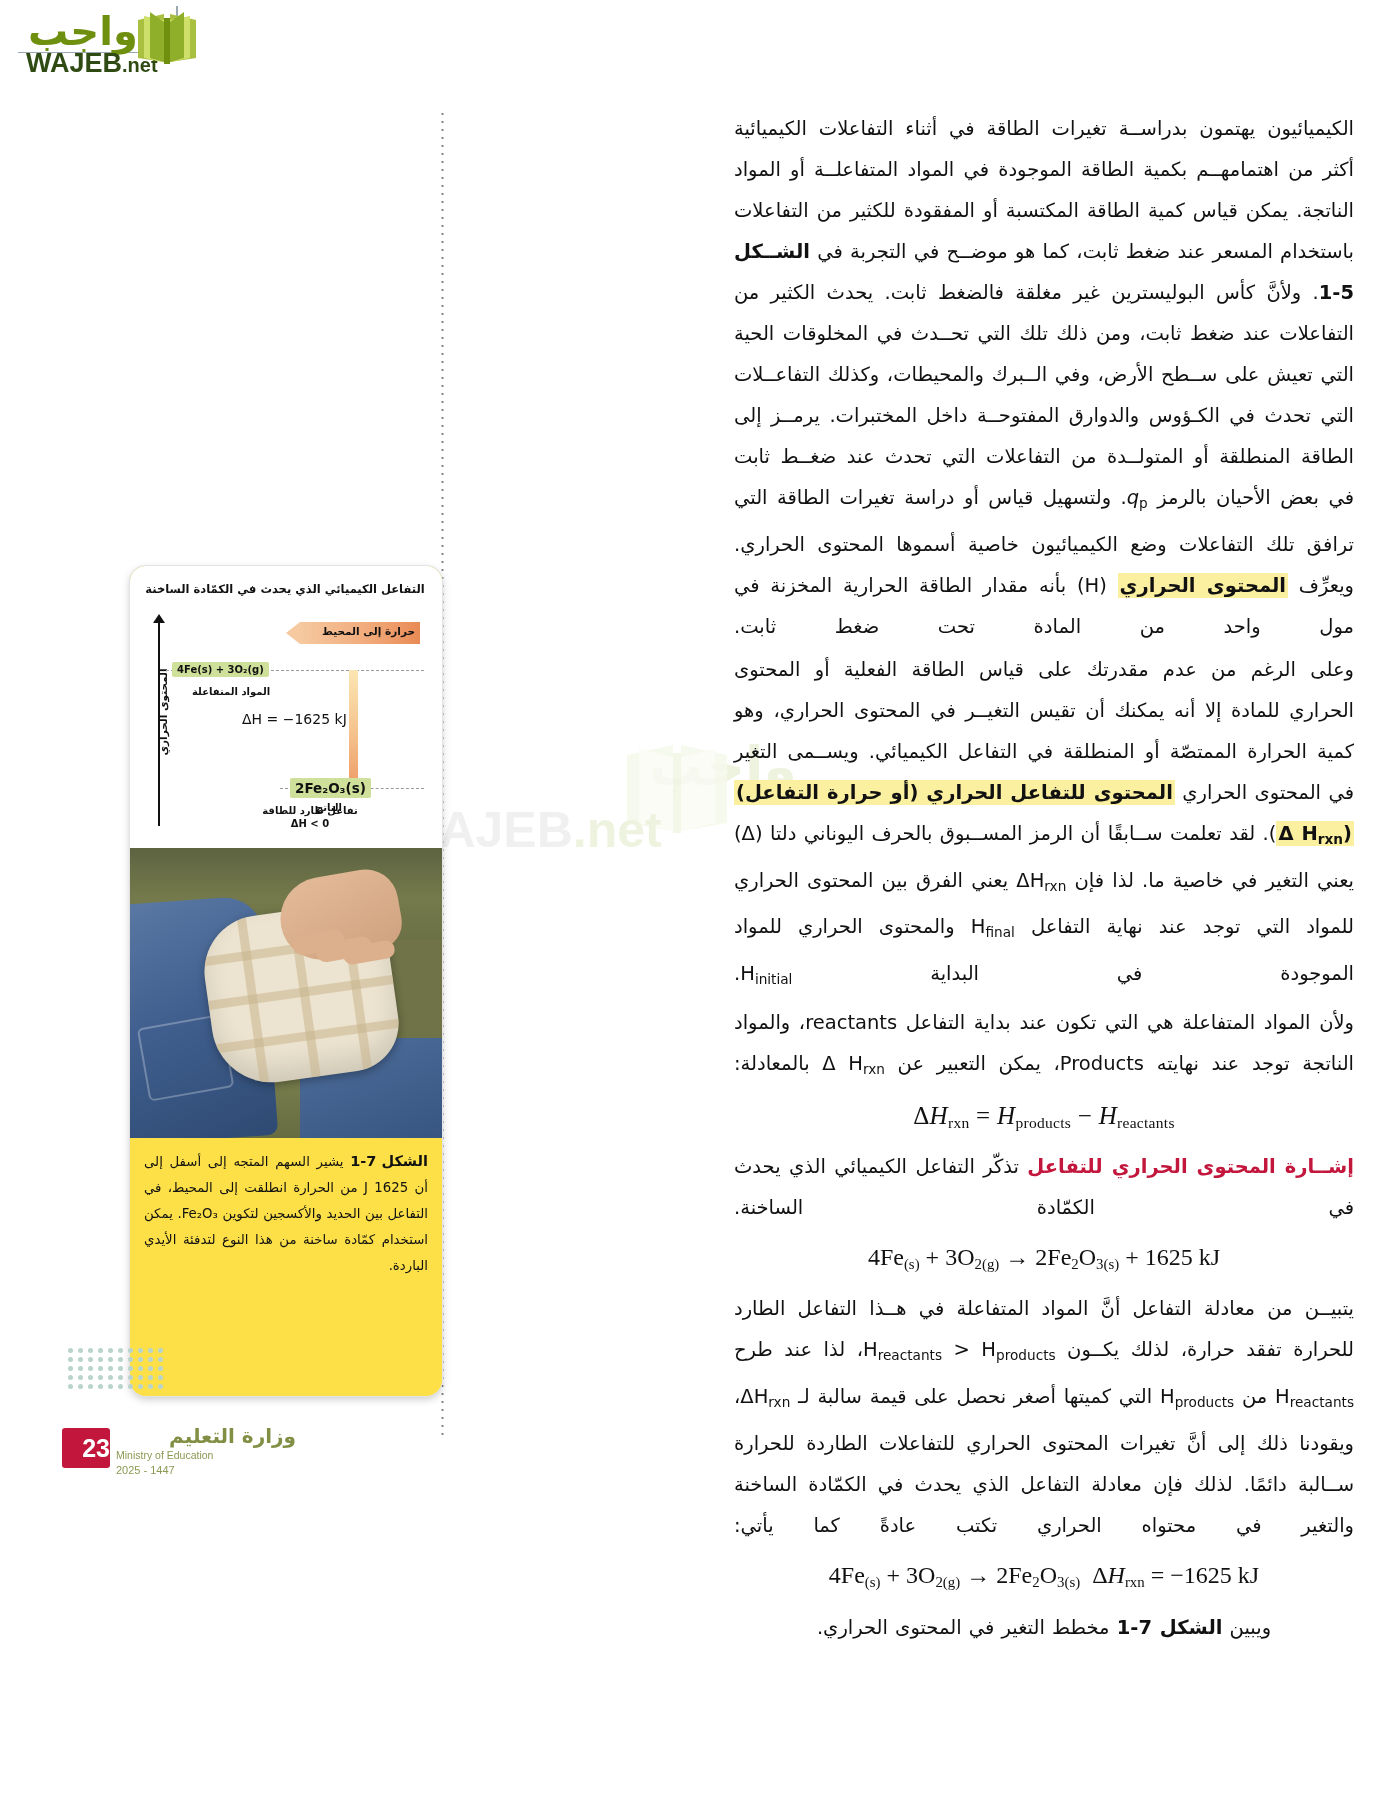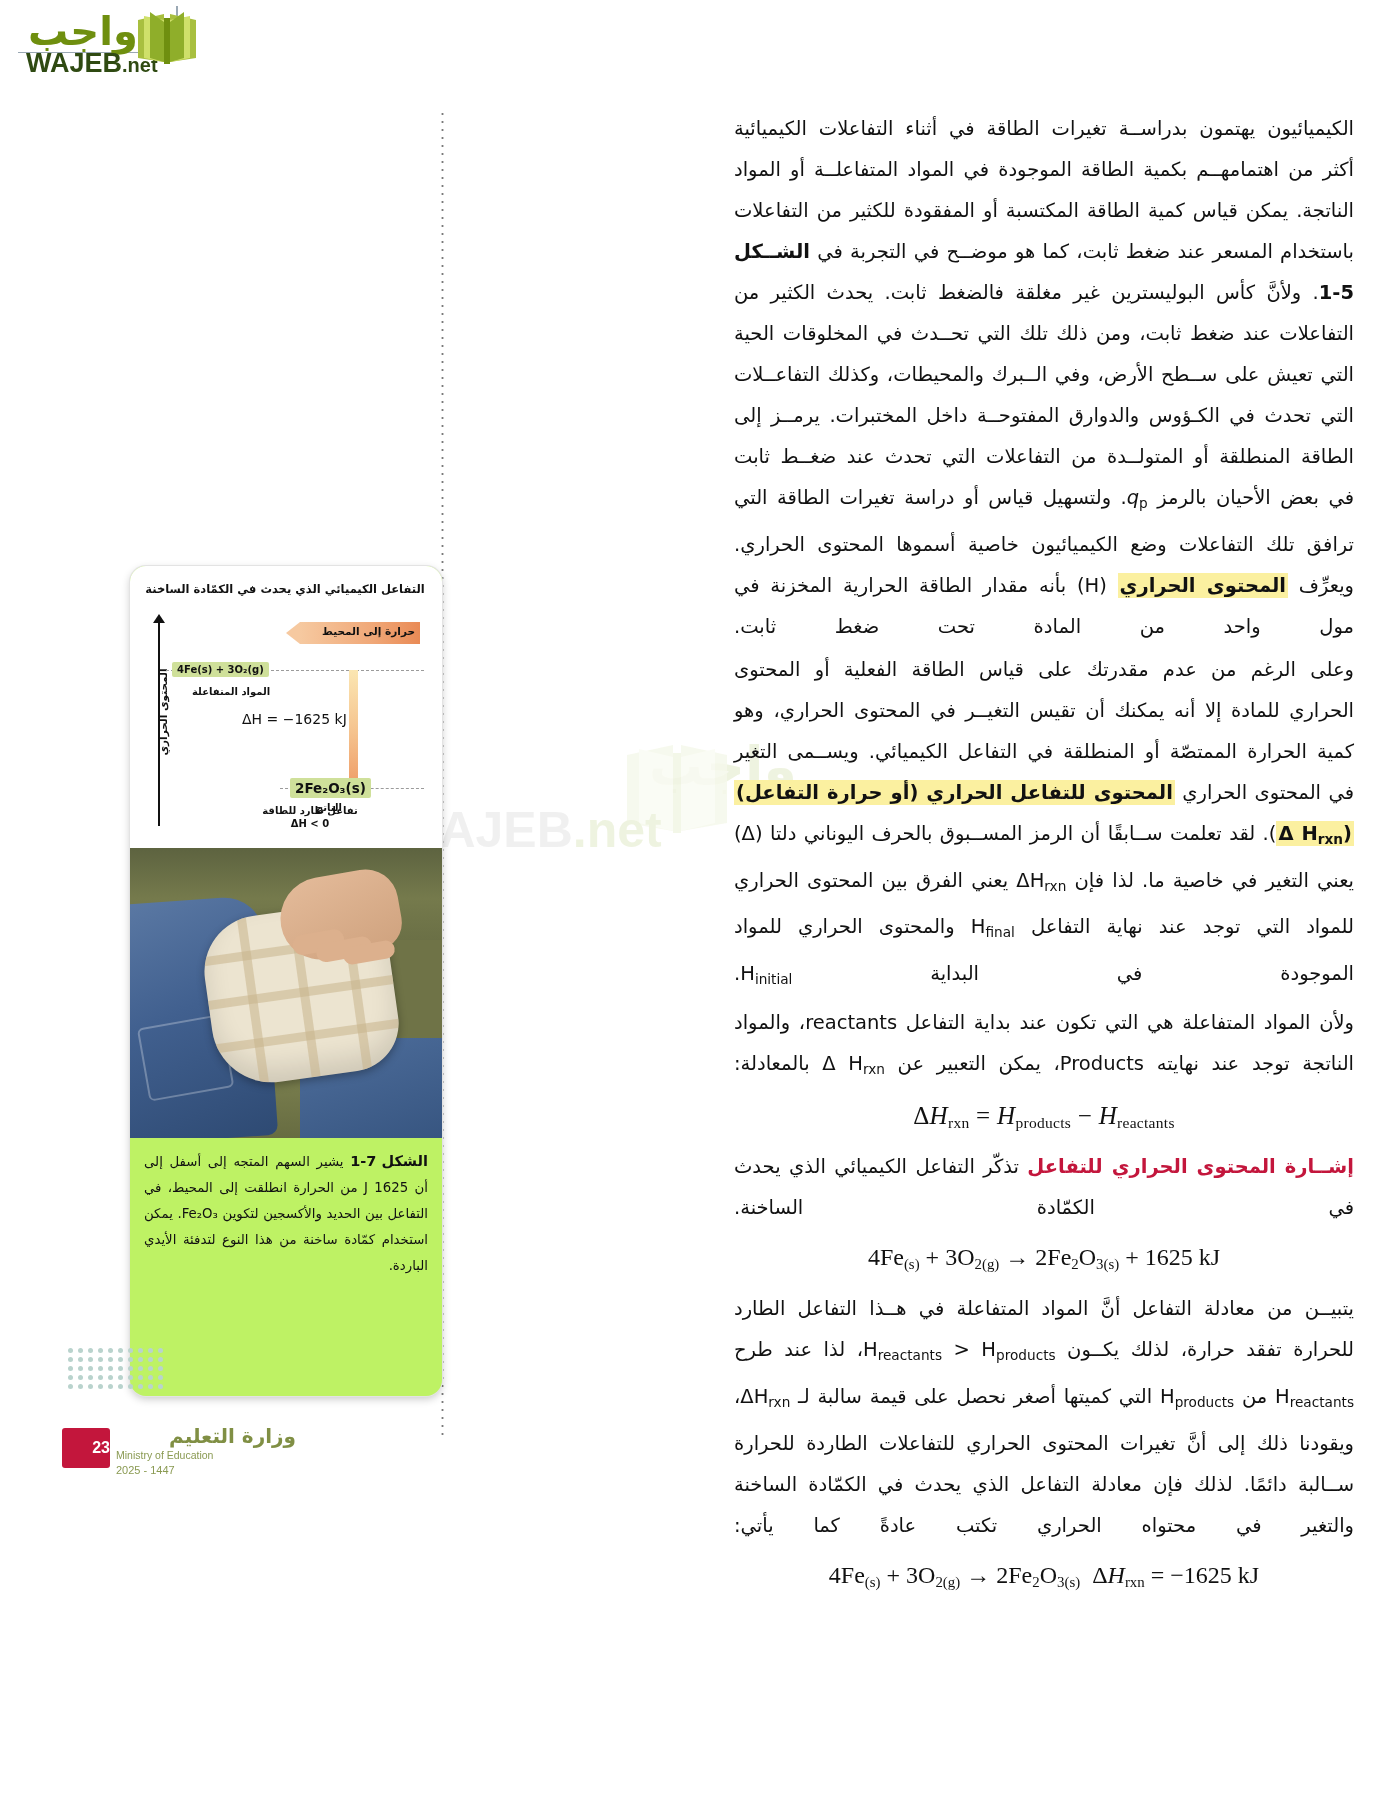--- a/index.html
+++ b/index.html
@@ -68,21 +68,21 @@
   .eq2{
     direction:ltr;text-align:center;
     font-family:"Liberation Serif", serif;
     font-size:24px;color:#111;margin:16px 0 16px 0;
   }
   .eq2 .sub{font-size:0.62em;vertical-align:-0.25em;}
 
   
   .figcard{
     position:absolute;left:130px;top:566px;width:312px;height:830px;
-    background:#bef264;border-radius:16px;
+    background:#fde047;border-radius:16px;
     box-shadow:0 0 0 1px #e3e3e3, 0 3px 9px rgba(0,0,0,.22);
     overflow:hidden;
   }
   .diagram{position:relative;width:312px;height:282px;background:#fff;}
   .dia-title{
     position:absolute;right:14px;top:16px;width:286px;
     direction:rtl;text-align:center;
     font-family:"DejaVu Sans", sans-serif;
     font-size:11.5px;font-weight:bold;color:#111;line-height:15px;
   }
@@ -195,21 +195,21 @@
   
   .dots{position:absolute;left:68px;top:1348px;width:96px;height:44px;}
   .dots i{position:absolute;width:5px;height:5px;border-radius:50%;background:#b9d3cd;display:block;}
 
   .pagebadge{
     position:absolute;left:62px;top:1428px;width:48px;height:40px;
     background:#c3163c;border-radius:3px;
   }
   .pagebadge span{
     display:block;text-align:center;line-height:40px;color:#fff;
-    font-family:"Liberation Sans", sans-serif;font-size:16px;font-weight:bold;margin-left:44px;
+    font-family:"Liberation Sans", sans-serif;font-size:25px;font-weight:bold;margin-left:44px;
   }
   .minlogo{position:absolute;left:116px;top:1424px;width:180px;direction:rtl;}
   .minlogo .ar{
     font-family:"DejaVu Sans", sans-serif;font-size:20px;color:#7a8a3a;font-weight:bold;
     letter-spacing:0px;opacity:.95;
   }
   .minlogo .en{
     font-family:"Liberation Sans", sans-serif;font-size:10.5px;color:#8a9a52;direction:ltr;
     margin-top:1px;
   }
@@ -287,20 +287,21 @@
   <div class="eq2">
     4Fe<span class="sub">(s)</span> + 3O<span class="sub">2(g)</span> → 2Fe<span class="sub">2</span>O<span class="sub">3(s)</span> + 1625 kJ
   </div>
 
   <p class="para j"><span>يتبيــن من معادلة التفاعل أنَّ المواد المتفاعلة في هــذا التفاعل الطارد للحرارة تفقد حرارة، لذلك يكــون H</span><sub>reactants</sub><span> &gt; H</span><sub>products</sub><span>، لذا عند طرح H</span><sub>reactants</sub><span> من H</span><sub>products</sub><span> التي كميتها أصغر نحصل على قيمة سالبة لـ ΔH</span><sub>rxn</sub><span>، ويقودنا ذلك إلى أنَّ تغيرات المحتوى الحراري للتفاعلات الطاردة للحرارة ســالبة دائمًا. لذلك فإن معادلة التفاعل الذي يحدث في الكمّادة الساخنة والتغير في محتواه الحراري تكتب عادةً كما يأتي:</span></p>
 
   <div class="eq2">
     4Fe<span class="sub">(s)</span> + 3O<span class="sub">2(g)</span> → 2Fe<span class="sub">2</span>O<span class="sub">3(s)</span> &nbsp;Δ<i>H</i><span class="sub">rxn</span> = −1625 kJ
   </div>
 
+  <p class="para" style="text-align:center;text-align-last:center;"><span>ويبين </span><b class="bold">الشكل 7-1</b><span> مخطط التغير في المحتوى الحراري.</span></p>
 
 </div>
 
 <div class="figcard">
 
   <div class="diagram">
     <div class="dia-title">التفاعل الكيميائي الذي يحدث في الكمّادة الساخنة</div>
 
     <div class="yaxis-head"></div>
     <div class="yaxis"></div>

